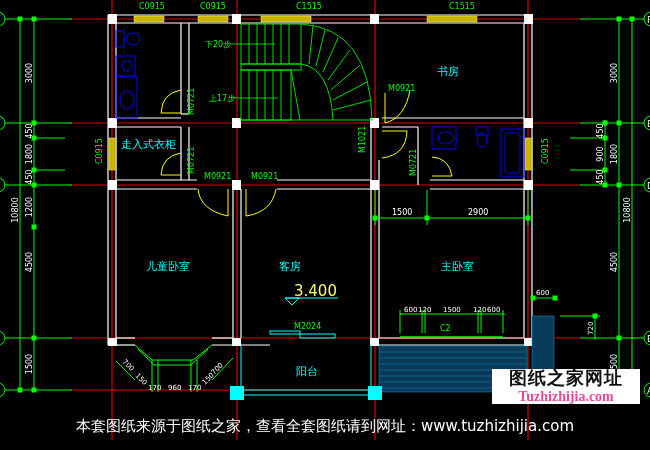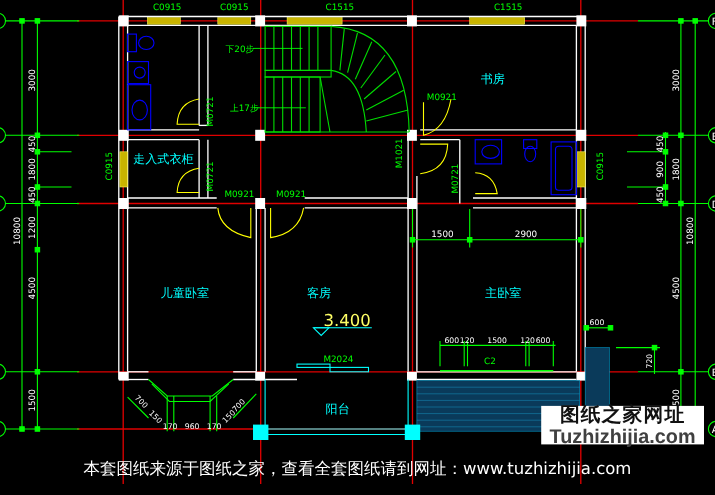--- a/index.html
+++ b/index.html
@@ -4,21 +4,21 @@
 <style>
   html, body { margin:0; padding:0; background:#000; }
   body { width:650px; height:450px; overflow:hidden; position:relative; font-family:"DejaVu Sans", sans-serif; }
   #plan { position:absolute; left:0; top:0; width:650px; height:450px; }
   .t { font-family:"DejaVu Sans", sans-serif; }
   .watermark {
     position:absolute; left:492px; top:369px; width:148px; height:35px;
     background:#fff; display:flex; flex-direction:column; align-items:center; justify-content:center;
   }
   .wm-cn { font-size:18px; font-weight:bold; color:#111; letter-spacing:1px; line-height:20px; }
-  .wm-en { font-size:18px; font-weight:bold; color:#404040; line-height:18px; font-family:Liberation Sans, sans-serif; }
+  .wm-en { font-size:14px; font-weight:bold; color:#ec4899; line-height:18px; font-family:Liberation Serif, serif; }
   .footer {
     position:absolute; left:0; top:416px; width:650px; text-align:center;
     color:#fff; font-size:15px; line-height:20px; font-family:"DejaVu Sans", sans-serif;
   }
 </style>
 </head>
 <body>
 
 <svg id="plan" viewBox="0 0 650 450" xmlns="http://www.w3.org/2000/svg">
 

